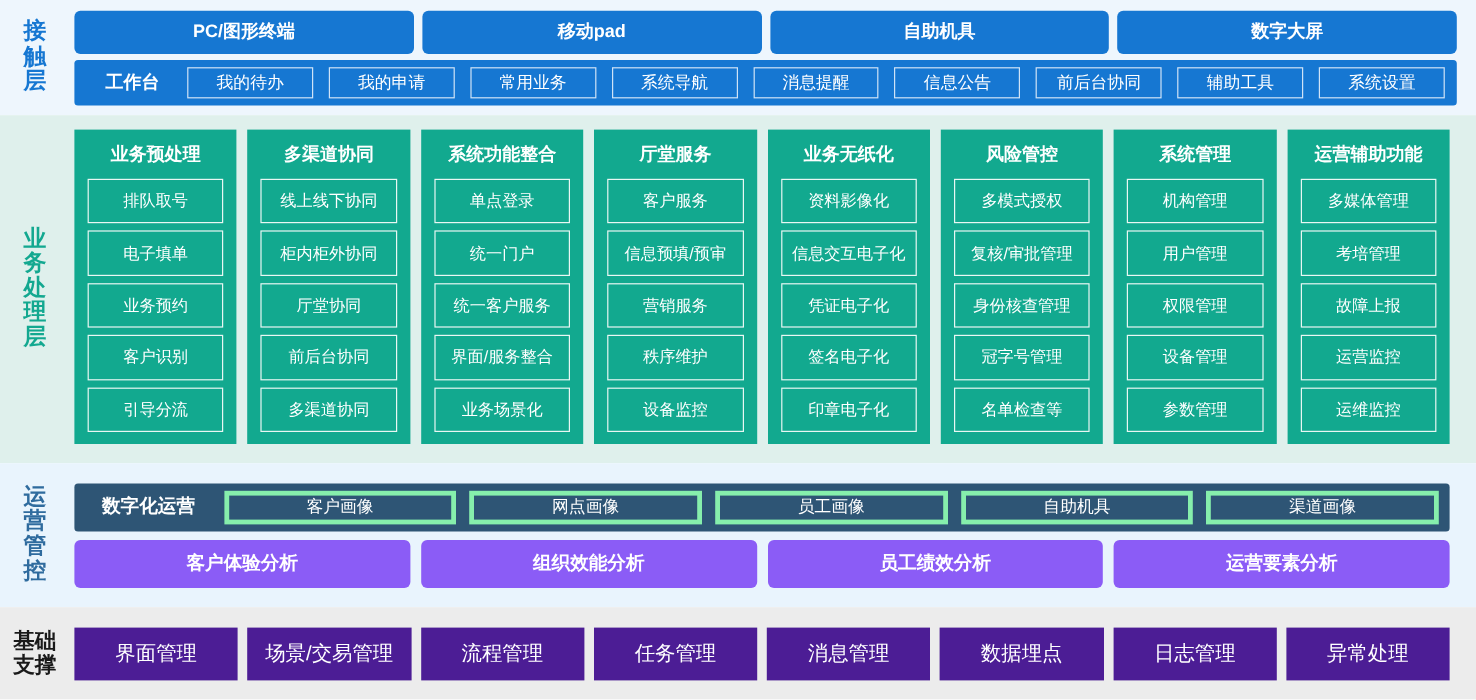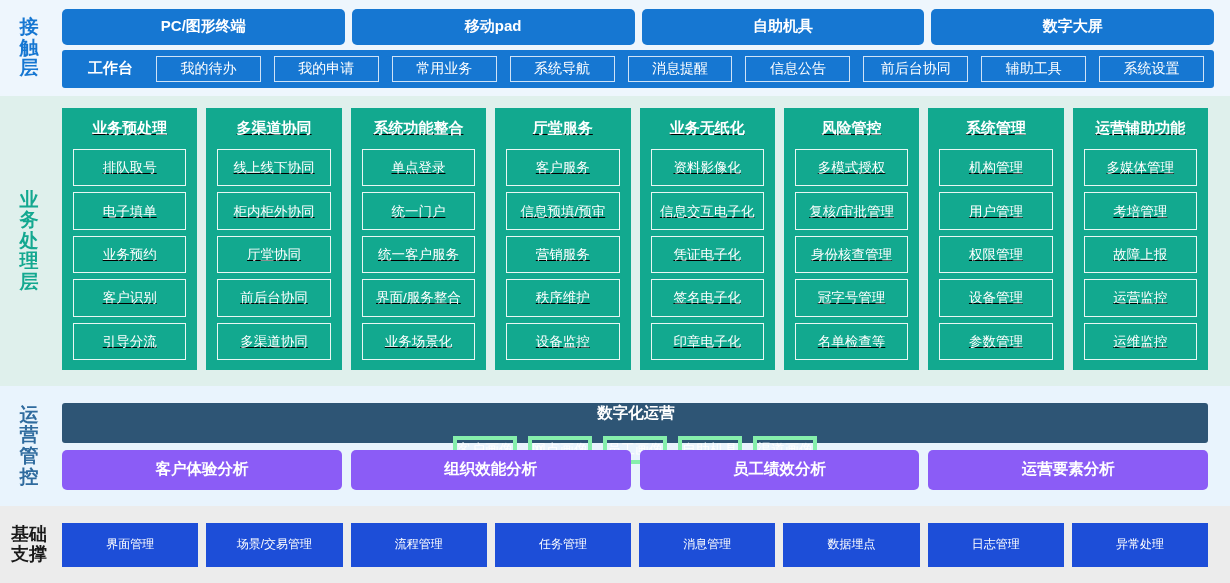--- a/index.html
+++ b/index.html
@@ -90,21 +90,20 @@
     height: 290px;
     display: flex;
     align-items: stretch;
   }
   .sec-business .side-label { color: #13a890; }
   .biz-body {
     flex: 1 1 auto;
     display: flex;
     gap: 9px;
     padding: 12px 22px 16px 4px;
-    text-decoration: underline;
   }
   .biz-col {
     flex: 1 1 0;
     background: #12a98f;
     padding: 8px 11px 10px 11px;
     display: flex;
     flex-direction: column;
     gap: 6px;
     min-width: 0;
   }
@@ -146,21 +145,20 @@
     gap: 7px;
   }
   .ops-portrait-bar {
     background: #2e5575;
     border-radius: 3px;
     height: 40px;
     display: flex;
     align-items: center;
     padding: 0 9px;
     gap: 12px;
-    flex-direction: column;
   }
   .ops-portrait-title {
     color: #ffffff;
     font-weight: bold;
     font-size: 15.5px;
     padding: 0 12px 0 14px;
     white-space: nowrap;
   }
   .ops-portrait-item {
     flex: 1 1 0;
@@ -196,23 +194,23 @@
   }
   .sec-base .side-label { color: #1a1a1a; font-size: 18px; }
   .base-body {
     flex: 1 1 auto;
     padding: 0 22px 0 4px;
     display: flex;
     gap: 8px;
   }
   .base-item {
     flex: 1 1 0;
-    background: #1d4ed8;
-    color: #ffffff;
-    font-size: 12px;
+    background: #4c1d95;
+    color: #ffffff;
+    font-size: 17px;
     height: 44px;
     display: flex;
     align-items: center;
     justify-content: center;
     white-space: nowrap;
   }
 </style>
 </head>
 <body>
 

